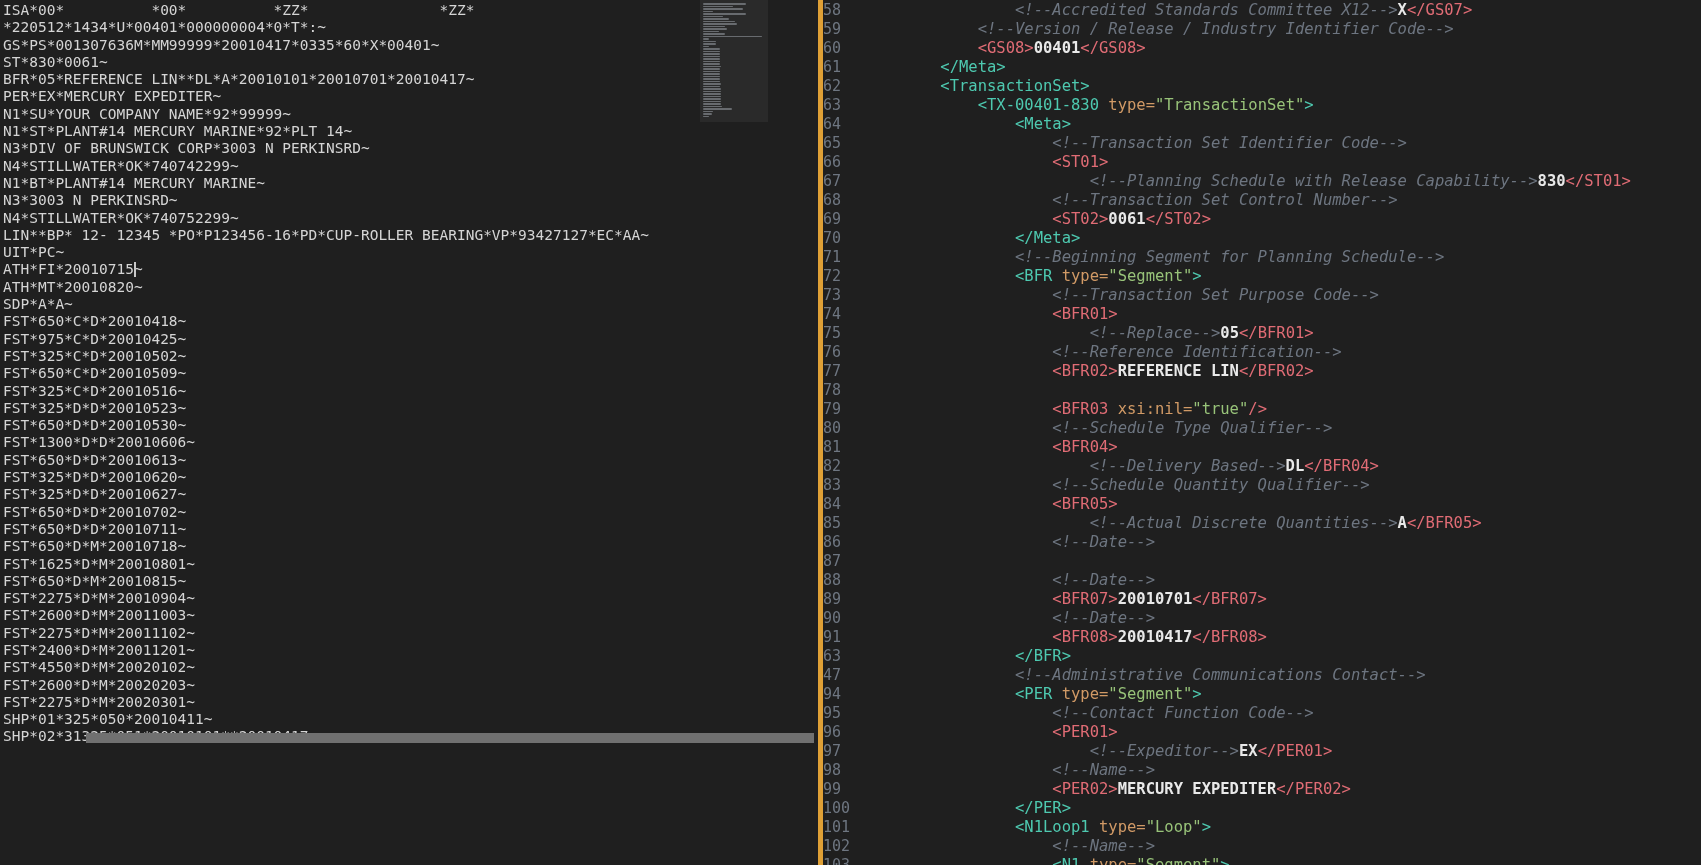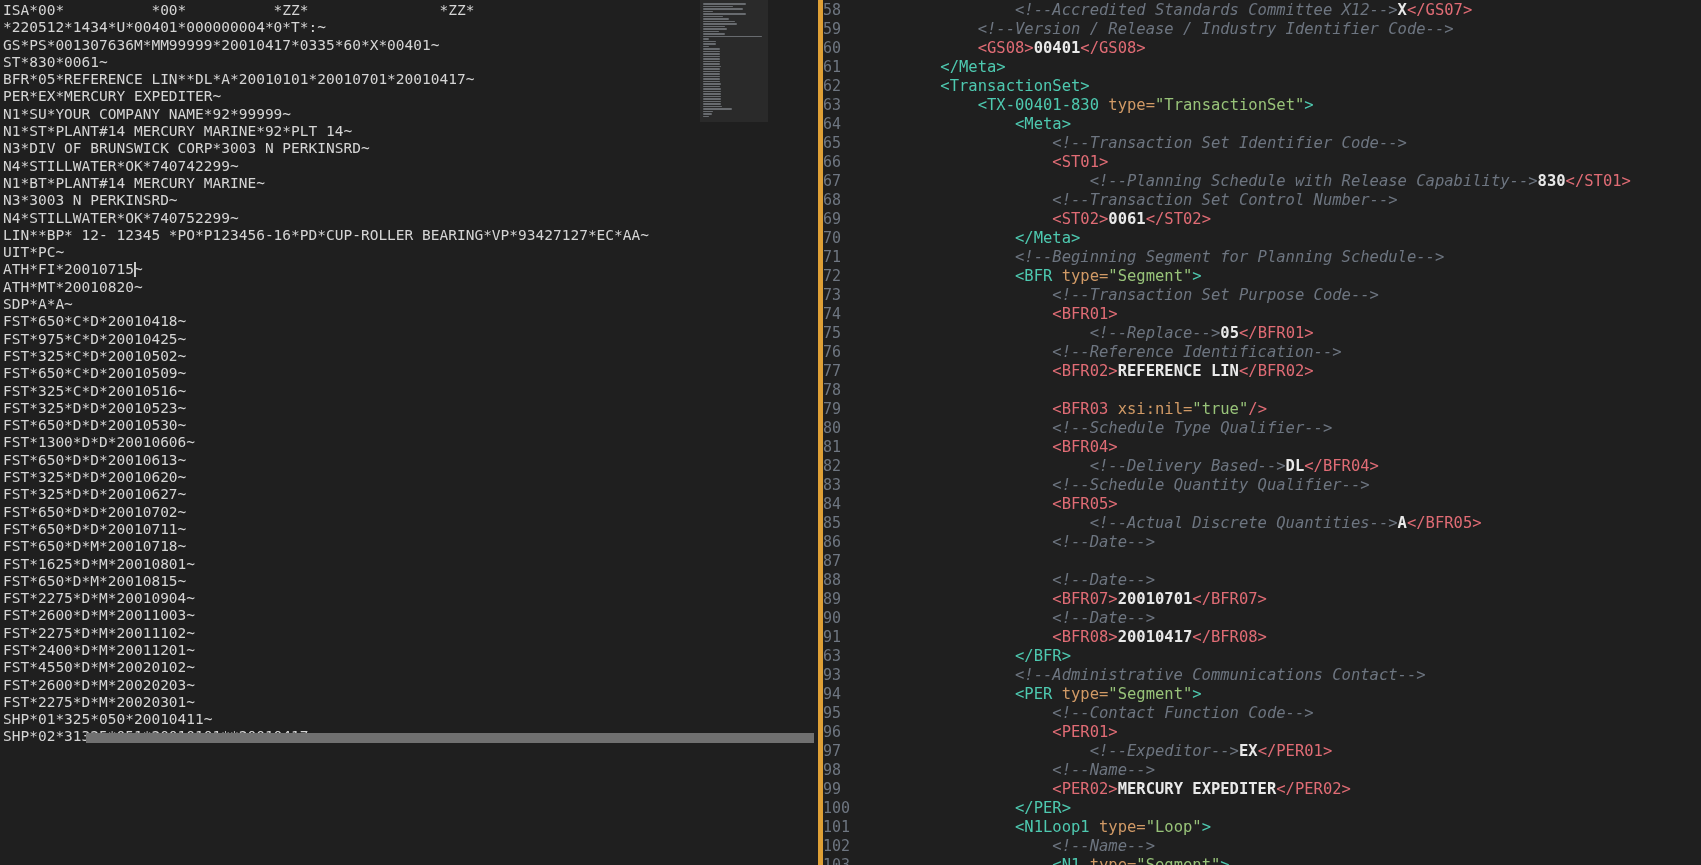--- a/index.html
+++ b/index.html
@@ -318,21 +318,21 @@
         </div>
         <div class="row">
           <span class="lnum">91</span>
           <span class="lcode">                <span class="tok-tl">&lt;BFR08&gt;</span><span class="tok-v">20010417</span><span class="tok-tl">&lt;/BFR08&gt;</span></span>
         </div>
         <div class="row">
           <span class="lnum">63</span>
           <span class="lcode">            <span class="tok-tc">&lt;/BFR&gt;</span></span>
         </div>
         <div class="row">
-          <span class="lnum">93</span>
+          <span class="lnum">47</span>
           <span class="lcode">            <span class="tok-c">&lt;!--Administrative Communications Contact--&gt;</span></span>
         </div>
         <div class="row">
           <span class="lnum">94</span>
           <span class="lcode">            <span class="tok-tc">&lt;PER </span><span class="tok-a">type=</span><span class="tok-s">"Segment"</span><span class="tok-tc">&gt;</span></span>
         </div>
         <div class="row">
           <span class="lnum">95</span>
           <span class="lcode">                <span class="tok-c">&lt;!--Contact Function Code--&gt;</span></span>
         </div>

